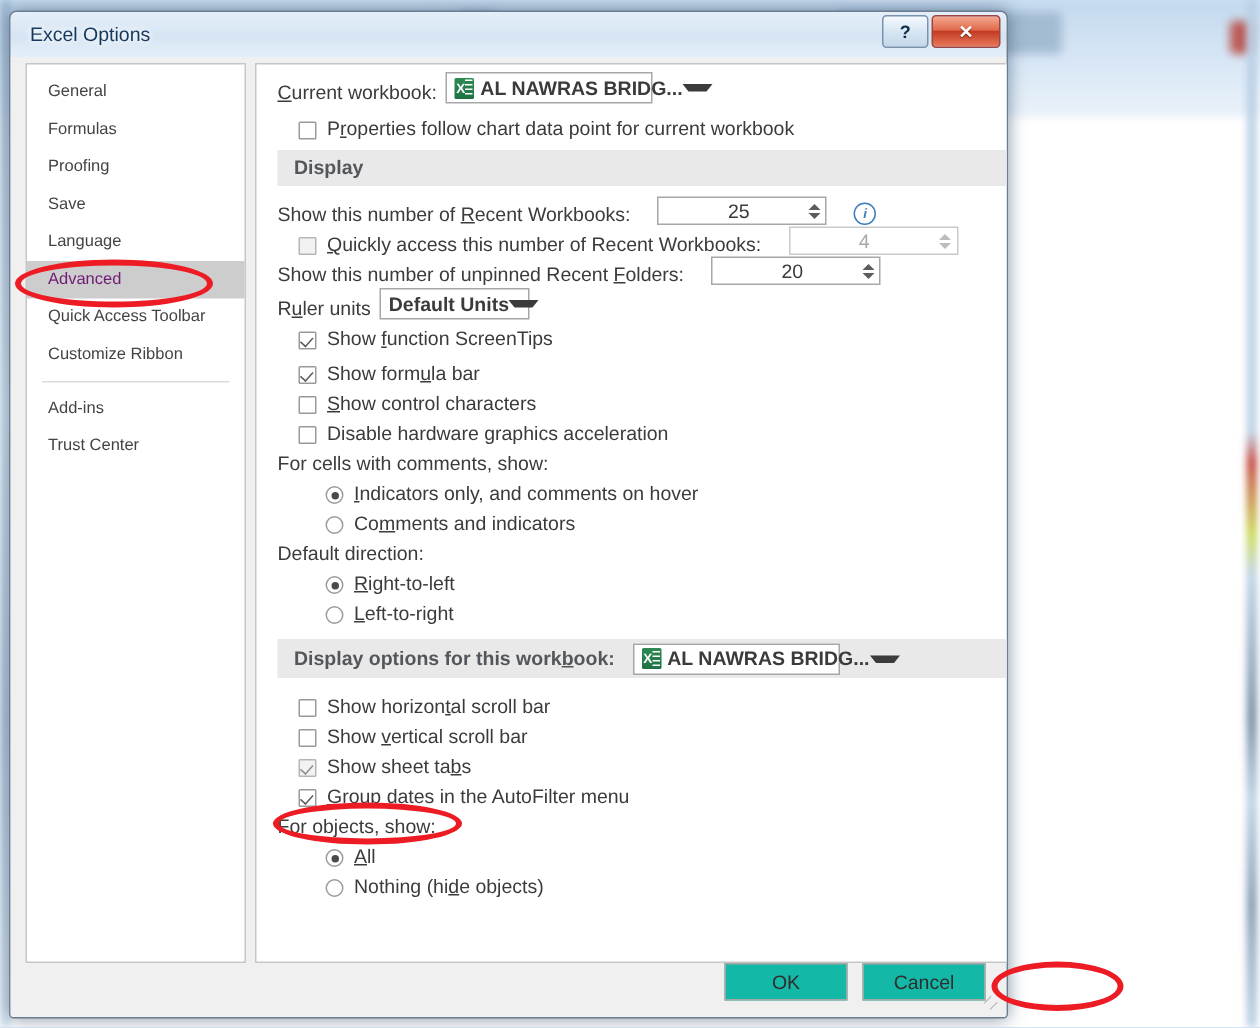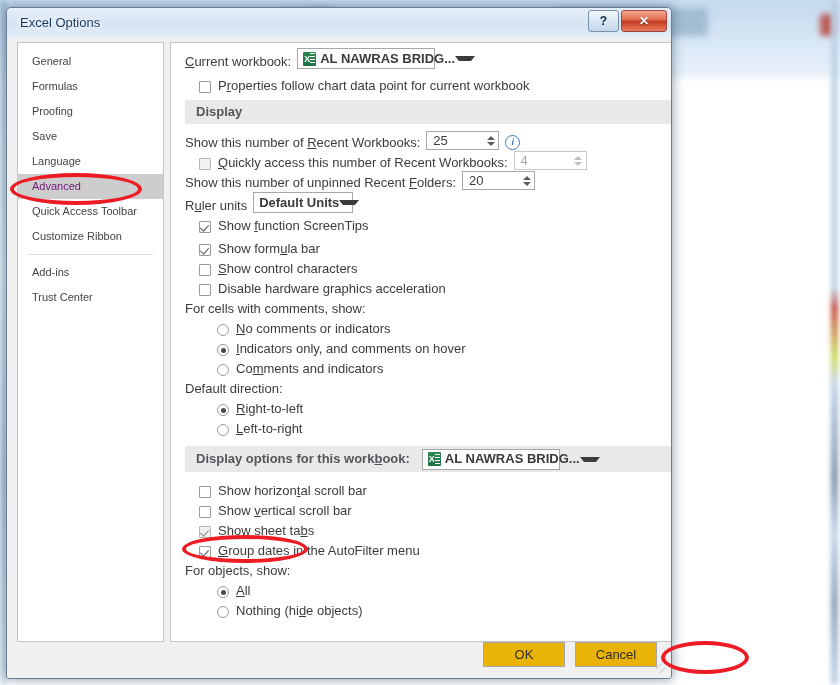--- a/index.html
+++ b/index.html
@@ -112,21 +112,21 @@
     box-sizing:border-box;margin-right:7px;flex:none;position:relative;
   }
   .rd.on::after{
     content:"";position:absolute;left:2.5px;top:2.5px;width:5px;height:5px;
     background:#4a4a4a;border-radius:50%;
   }
 
   
   .spin{
     height:19px;border:1px solid #a7a7a7;background:#fff;box-sizing:border-box;
-    display:flex;align-items:stretch;margin:0 6px;
+    display:flex;align-items:stretch;margin:0 18px;padding-left:40px;
   }
   .spin .val{font-size:13px;color:#3b3b3b;padding:0 6px;line-height:17px;min-width:44px;}
   .spin .arrows{width:15px;display:flex;flex-direction:column;justify-content:center;align-items:center;}
   .spin .arrows i{display:block;width:0;height:0;border-left:4px solid transparent;border-right:4px solid transparent;}
   .spin .arrows i.up{border-bottom:4px solid #5c5c5c;margin-bottom:2px;}
   .spin .arrows i.dn{border-top:4px solid #5c5c5c;}
   .spin.dim{border-color:#c9c9c9;}
   .spin.dim .val{color:#a8a8a8;}
   .spin.dim .arrows i.up{border-bottom-color:#bdbdbd;}
   .spin.dim .arrows i.dn{border-top-color:#bdbdbd;}
@@ -167,21 +167,21 @@
   .sb-btn.dn i{border-top:5px solid #5e5e5e;}
   .sb-btn.up{position:absolute;top:0;left:0;}
   .sb-btn.dn{position:absolute;bottom:0;left:0;}
   .sb-track{position:absolute;left:0;top:19px;bottom:19px;width:21px;background:#d8d8d8;}
   .sb-thumb{position:absolute;left:1px;width:19px;top:196px;height:104px;
     background:linear-gradient(to right,#fdfdfd,#f3f3f3);border:1px solid #b9b9b9;box-sizing:border-box;}
 
   
   .footer{position:absolute;right:14px;bottom:11px;display:flex;}
   .btn{
-    width:82px;height:25px;border:1px solid #a6a6a6;background:#eab308;box-sizing:border-box;
+    width:82px;height:25px;border:1px solid #a6a6a6;background:#14b8a6;box-sizing:border-box;
     font-size:13px;color:#2e2e2e;display:flex;align-items:center;justify-content:center;
     margin-left:10px;
   }
   .resize{position:absolute;right:3px;bottom:2px;width:12px;height:12px;opacity:.45;
     background:
       linear-gradient(135deg,transparent 45%,#8a8a8a 45%,#8a8a8a 58%,transparent 58%) 0 0/5px 5px,
       linear-gradient(135deg,transparent 45%,#8a8a8a 45%,#8a8a8a 58%,transparent 58%) 4px 4px/5px 5px;
     background-repeat:no-repeat;}
 
   
@@ -311,24 +311,20 @@
           </div>
           <div class="row indent1">
             <span class="cb"></span>
             <span class="lbl">Disable hardware <span class="u">g</span>raphics acceleration</span>
           </div>
 
           <div class="row">
             <span class="lbl">For cells with comments, show:</span>
           </div>
           <div class="row indent2">
-            <span class="rd"></span>
-            <span class="lbl"><span class="u">N</span>o comments or indicators</span>
-          </div>
-          <div class="row indent2">
             <span class="rd on"></span>
             <span class="lbl"><span class="u">I</span>ndicators only, and comments on hover</span>
           </div>
           <div class="row indent2">
             <span class="rd"></span>
             <span class="lbl">Co<span class="u">m</span>ments and indicators</span>
           </div>
 
           <div class="row">
             <span class="lbl">Default direction:</span>

